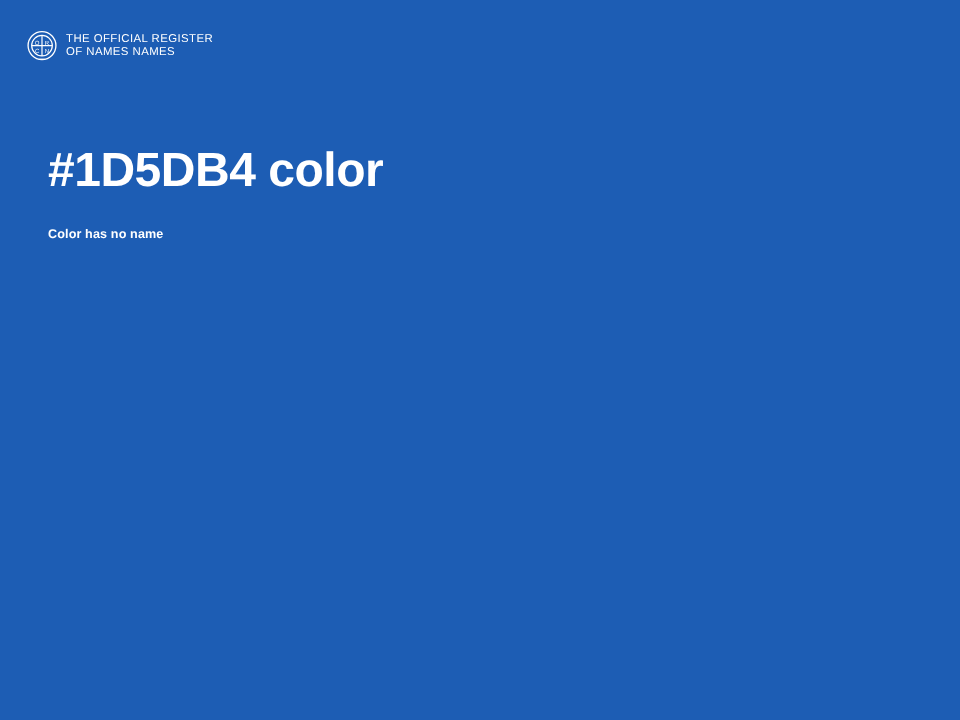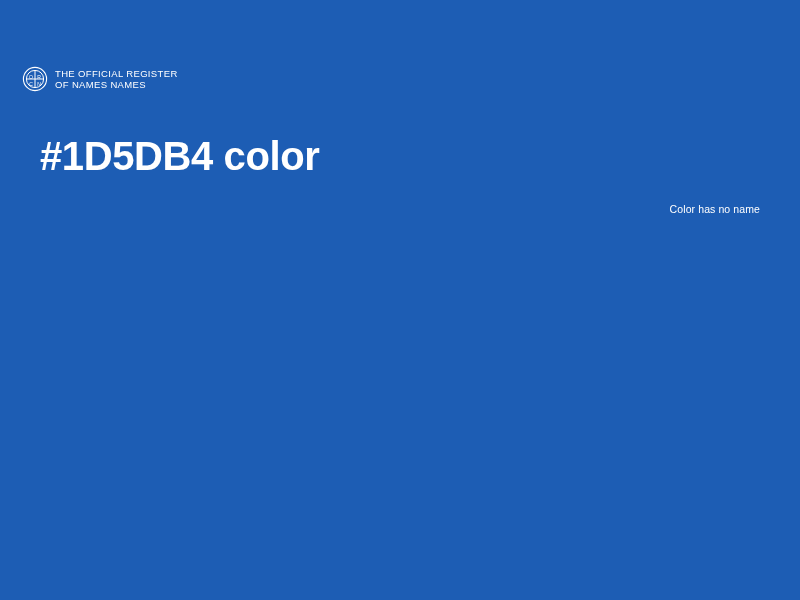--- a/index.html
+++ b/index.html
@@ -24,21 +24,20 @@
   }
 
   
   .site-header {
     position: absolute;
     left: 22px;
     top: 25px;
     display: flex;
     align-items: center;
     gap: 7px;
-    margin-top: 41px;
   }
 
   .brand-link {
     display: flex;
     align-items: center;
     gap: 7px;
     text-decoration: none;
   }
 
   .brand-emblem {
@@ -61,44 +60,43 @@
     letter-spacing: 0.35px;
     white-space: nowrap;
     color: #ffffff;
     font-weight: 400;
   }
 
   
   .content {
     position: absolute;
     left: 40px;
-    top: 132px;
+    top: 118px;
     width: 720px;
   }
 
   .color-title {
     margin: 0;
     color: #ffffff;
     font-size: 40px;
     line-height: 48px;
     font-weight: bold;
     letter-spacing: -0.4px;
     white-space: nowrap;
   }
 
   .color-subtitle {
     margin: 0;
     padding-top: 22px;
     color: #ffffff;
     font-size: 10.5px;
     line-height: 14px;
-    font-weight: 400;
+    font-weight: 700;
     letter-spacing: 0.1px;
     white-space: nowrap;
-    text-align: right;
   }
 </style>
 </head>
 <body style="background: rgb(29, 93, 180);">
 
 <div class="page" style="background: rgb(29, 93, 180);">
 
   <div class="site-header">
     <a class="brand-link" href="#">
 

